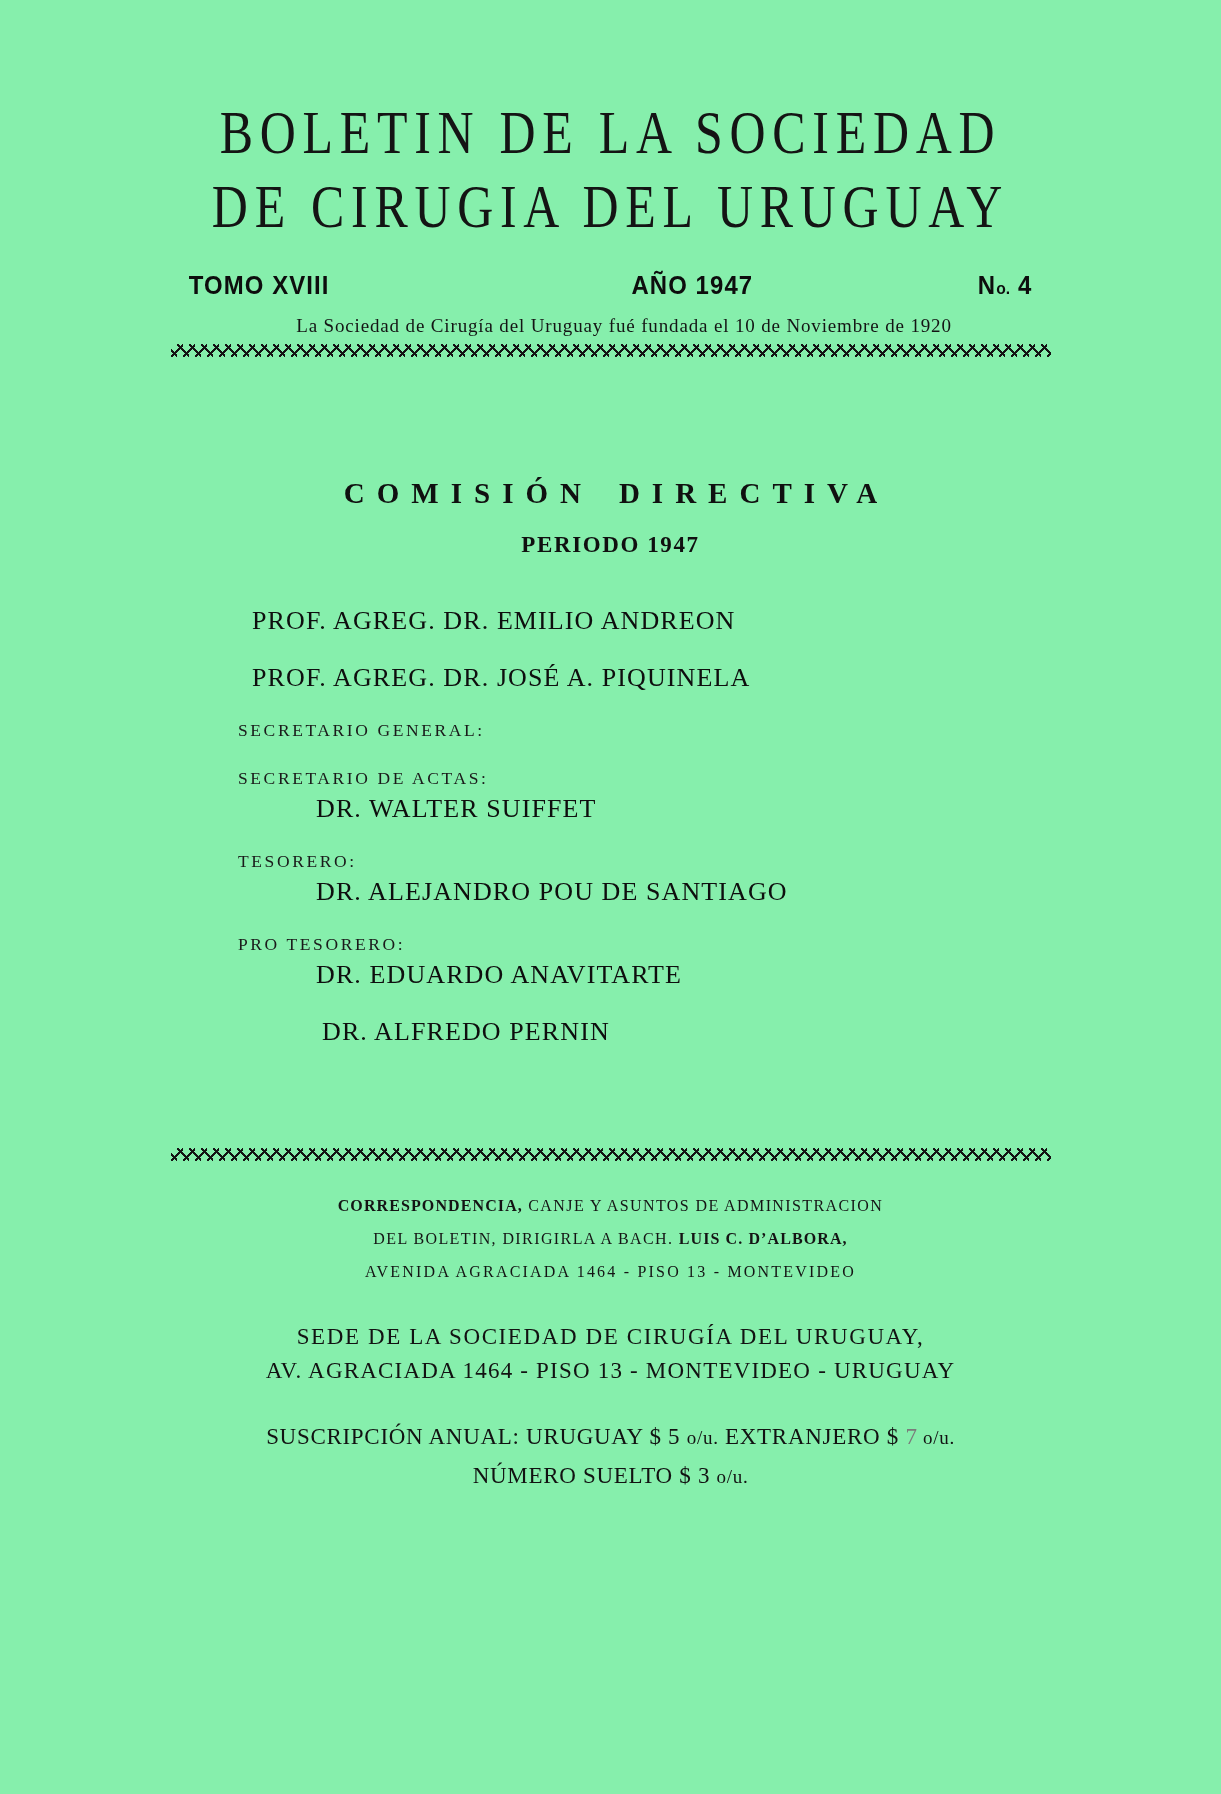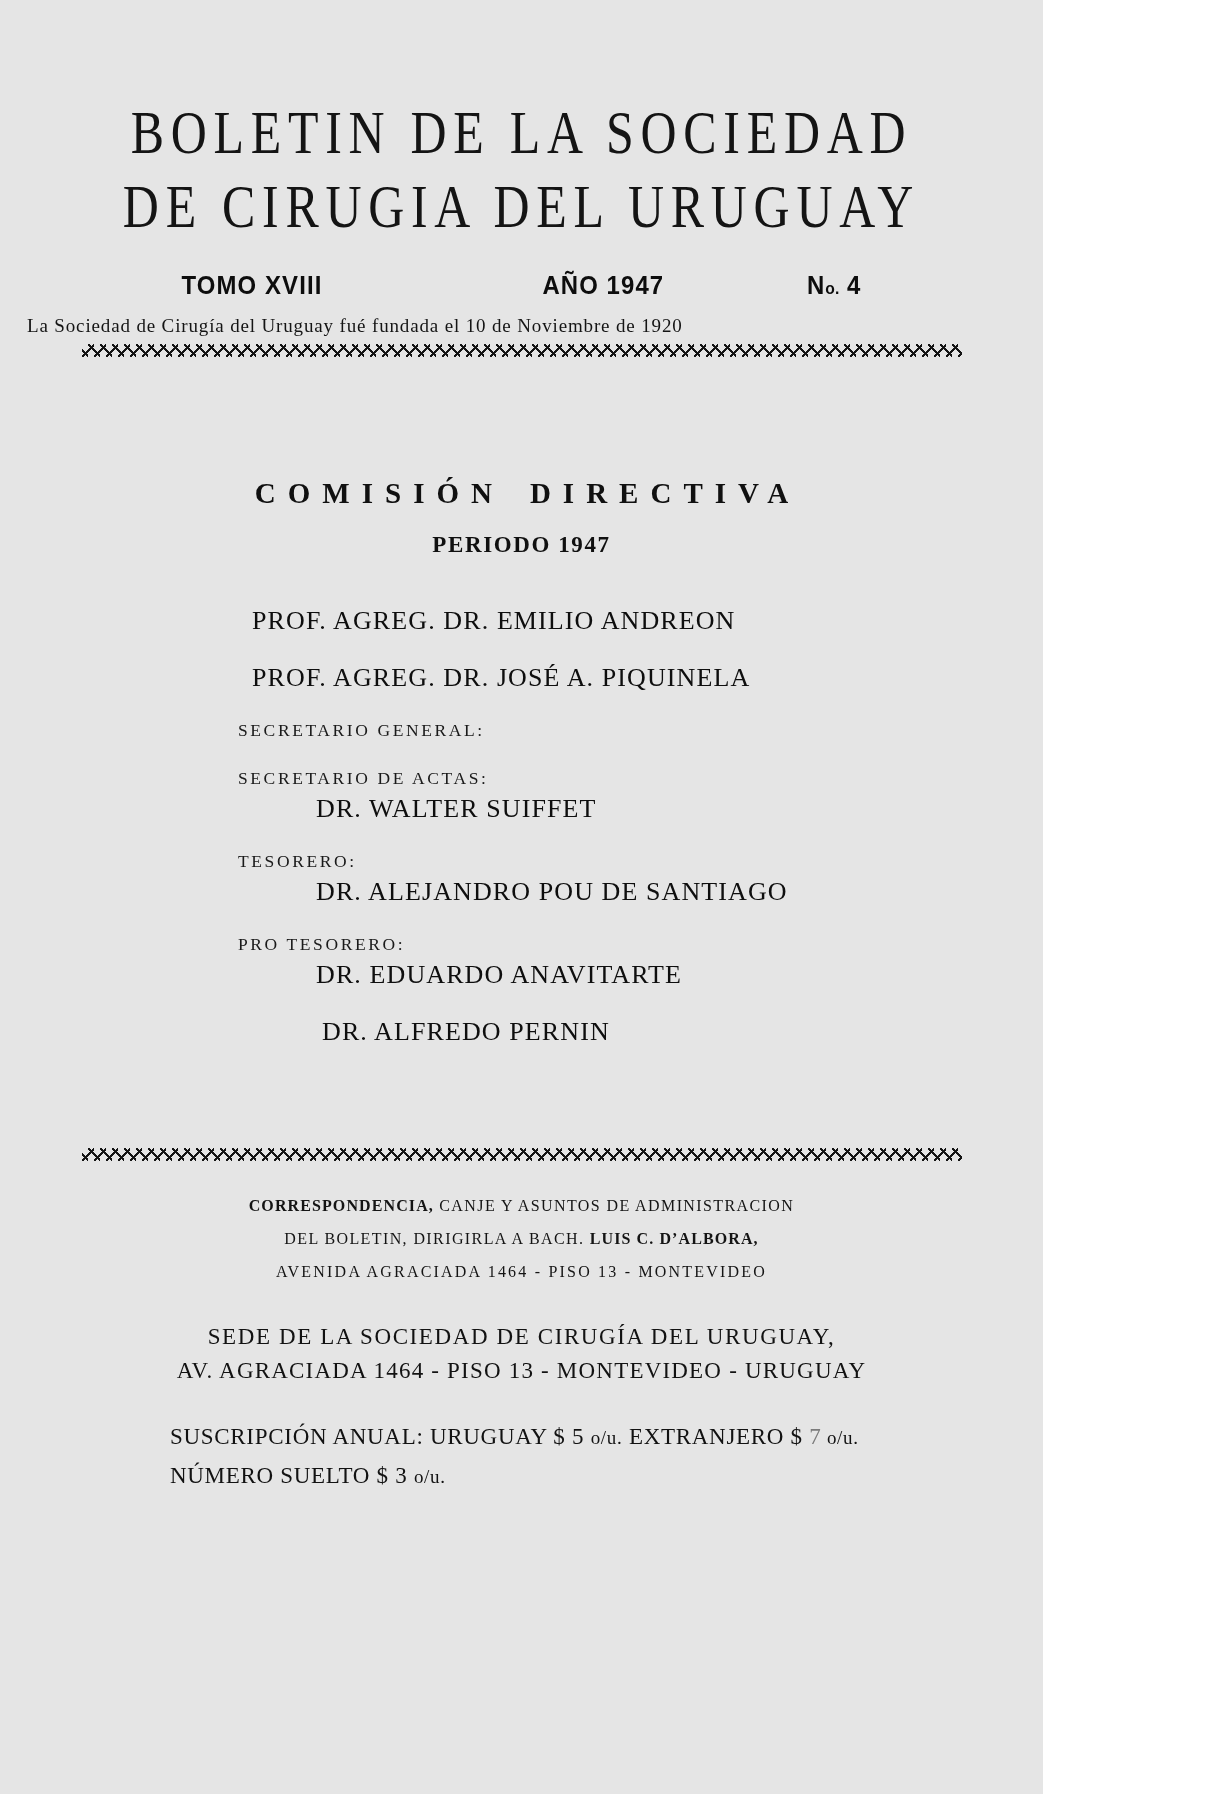--- a/index.html
+++ b/index.html
@@ -9,24 +9,24 @@
   }
   body {
     width: 1221px;
     height: 1794px;
     font-family: "Liberation Serif", serif;
     color: #111111;
     position: relative;
     overflow: hidden;
   }
   .page {
-    width: 1043px;
+    width: 1221px;
     height: 1794px;
     position: relative;
-    background: #e5e5e5;
+    background: #86efac;
   }
 
   
   .masthead {
     padding-top: 96px;
   }
   .title-line {
     text-align: center;
     font-family: "Liberation Serif", serif;
     font-size: 52px;
@@ -60,21 +60,21 @@
   .issue-row .anio { flex: 0 0 auto; margin-left: 84px; }
   .issue-row .num  { flex: 0 0 auto; }
   .issue-row .num .sup {
     font-size: 17px;
     vertical-align: baseline;
     letter-spacing: 0;
   }
 
   .founded {
     margin-top: 14px;
-    text-align: left;
+    text-align: center;
     font-family: "Liberation Serif", serif;
     font-size: 19px;
     letter-spacing: 0.85px;
     color: #141414;
     white-space: nowrap;
     margin-left: 27px;
   }
 
   
   .zigzag {
@@ -181,20 +181,21 @@
     font-size: 23px;
     letter-spacing: 1.6px;
     line-height: 34px;
     color: #121212;
     white-space: nowrap;
   }
   .sede .l2 { letter-spacing: 1.2px; }
 
   .subs {
     margin-top: 30px;
+    text-align: center;
     font-family: "Liberation Serif", serif;
     font-size: 23px;
     letter-spacing: 0.7px;
     line-height: 38px;
     color: #121212;
     white-space: nowrap;
   }
   .subs .small { font-size: 19px; }
   .subs .faint { color: #7b7b7b; }
 </style>

